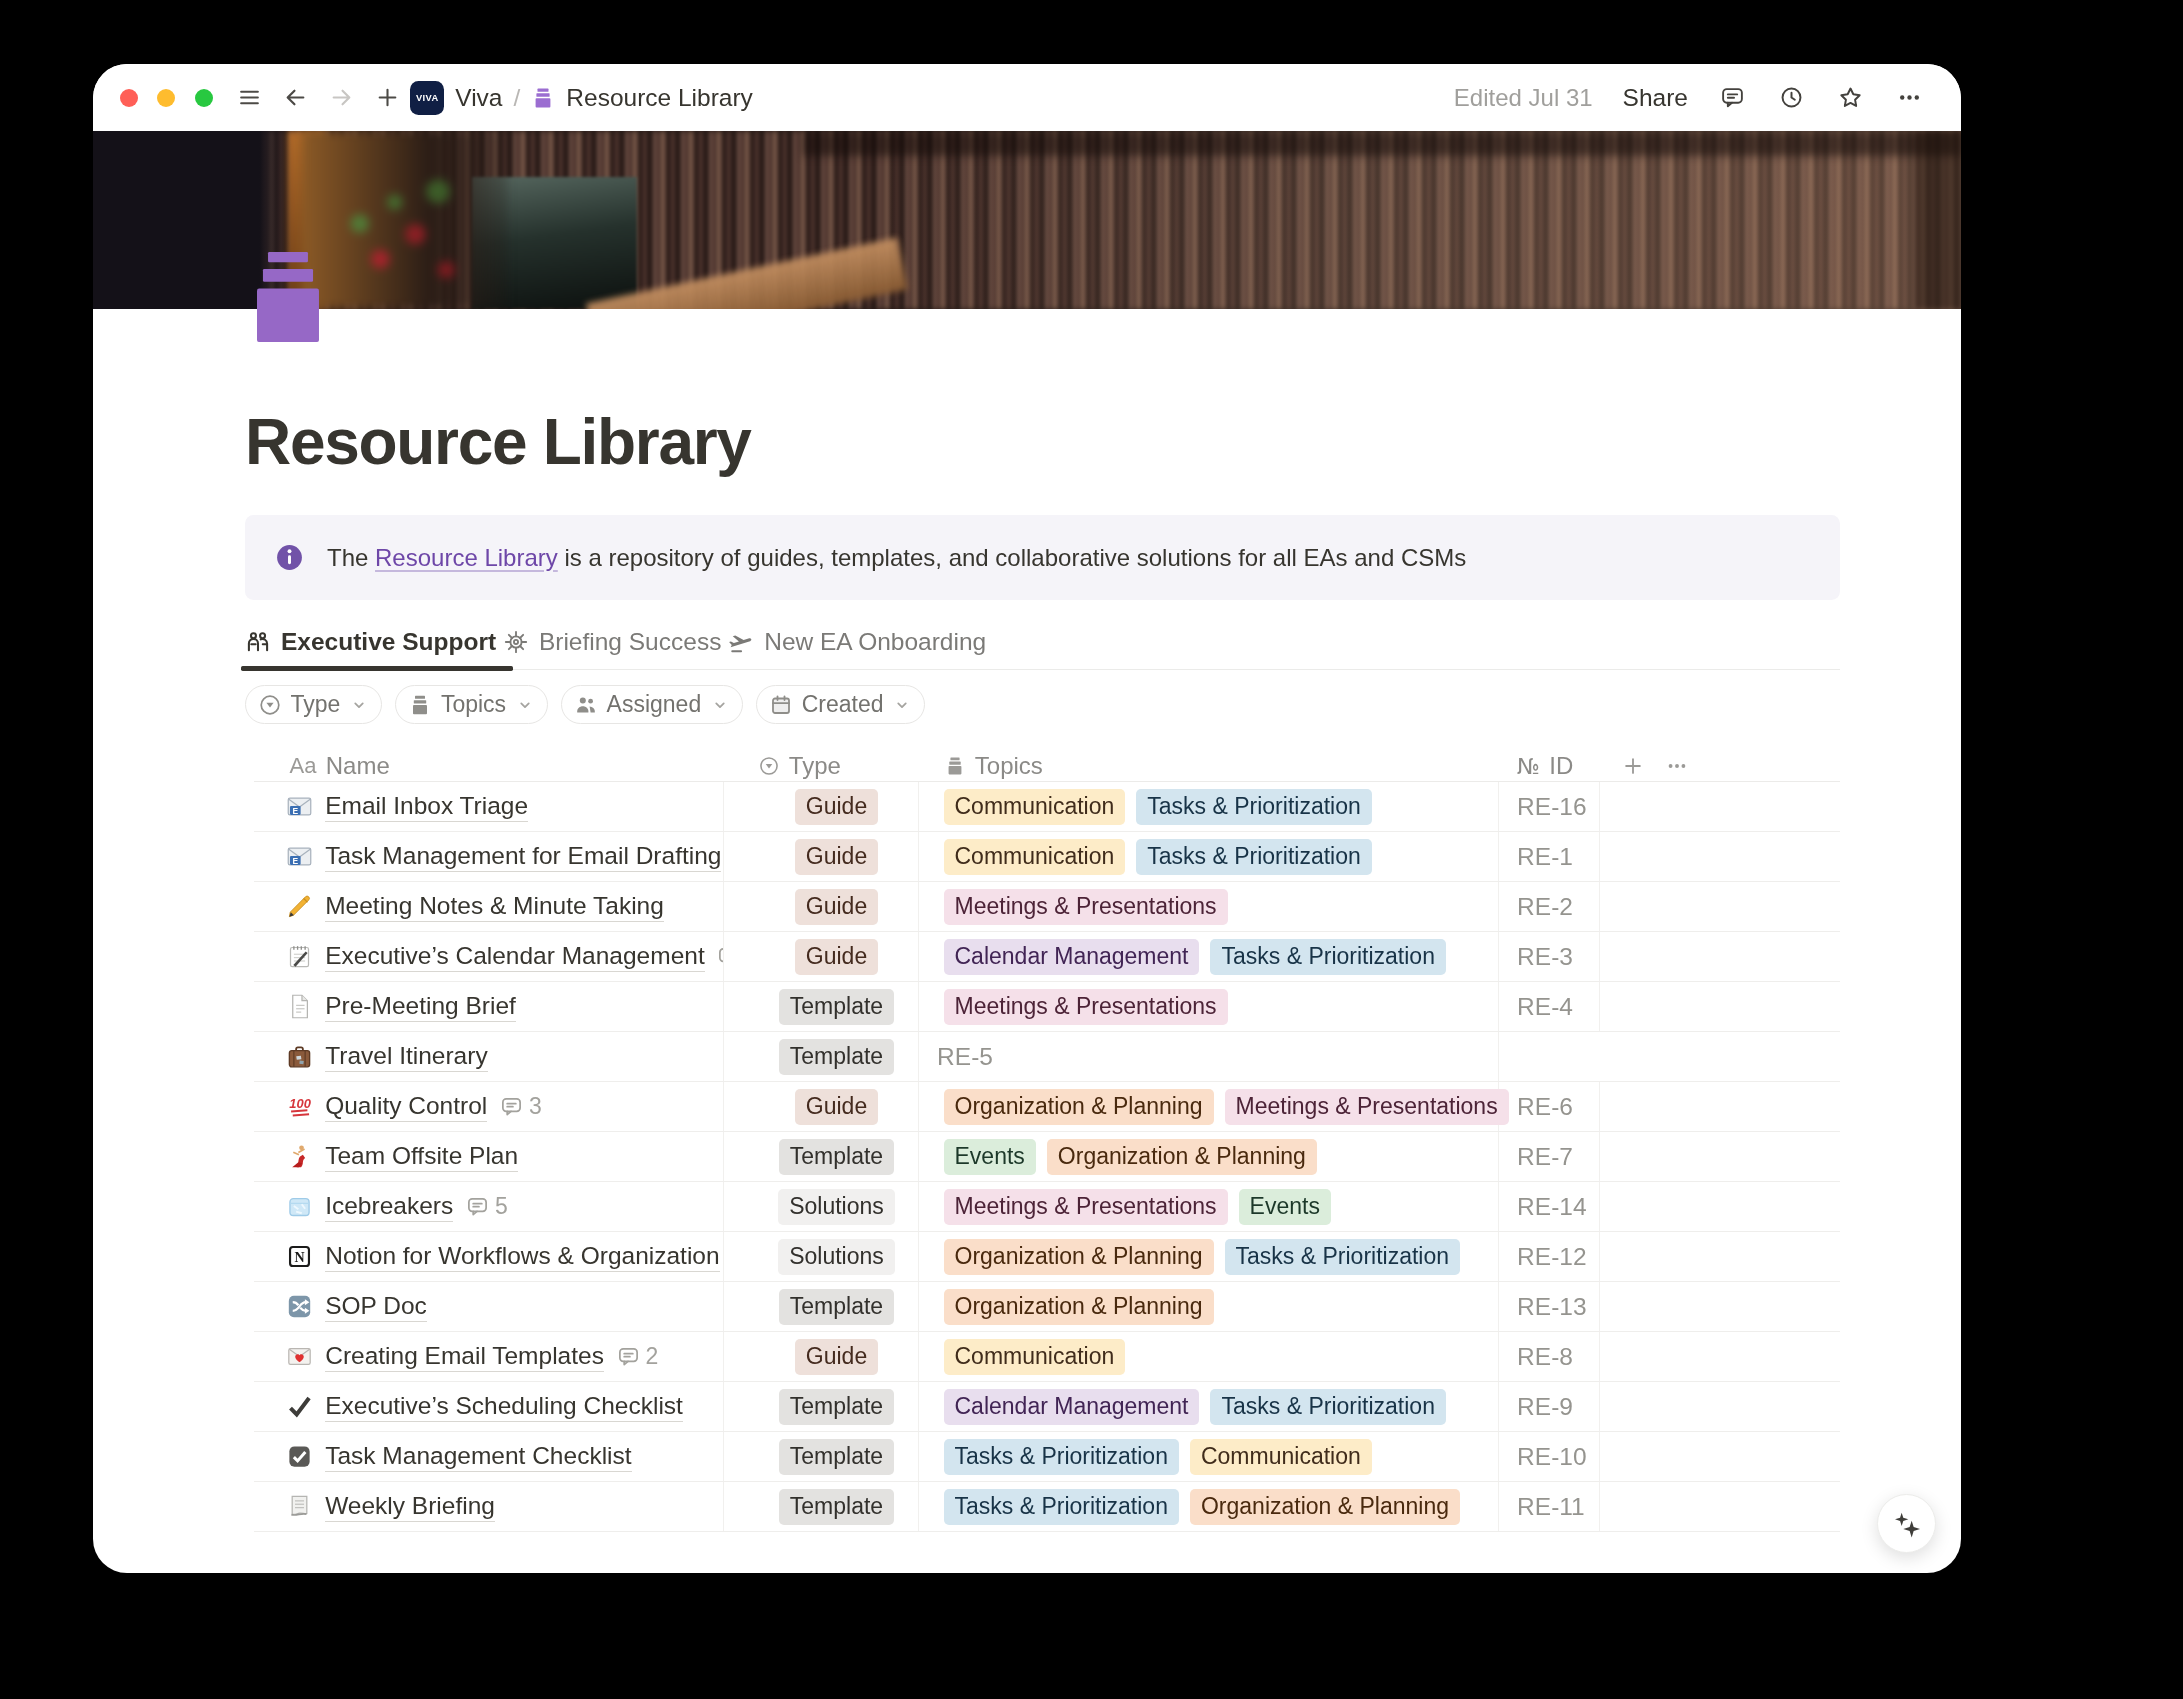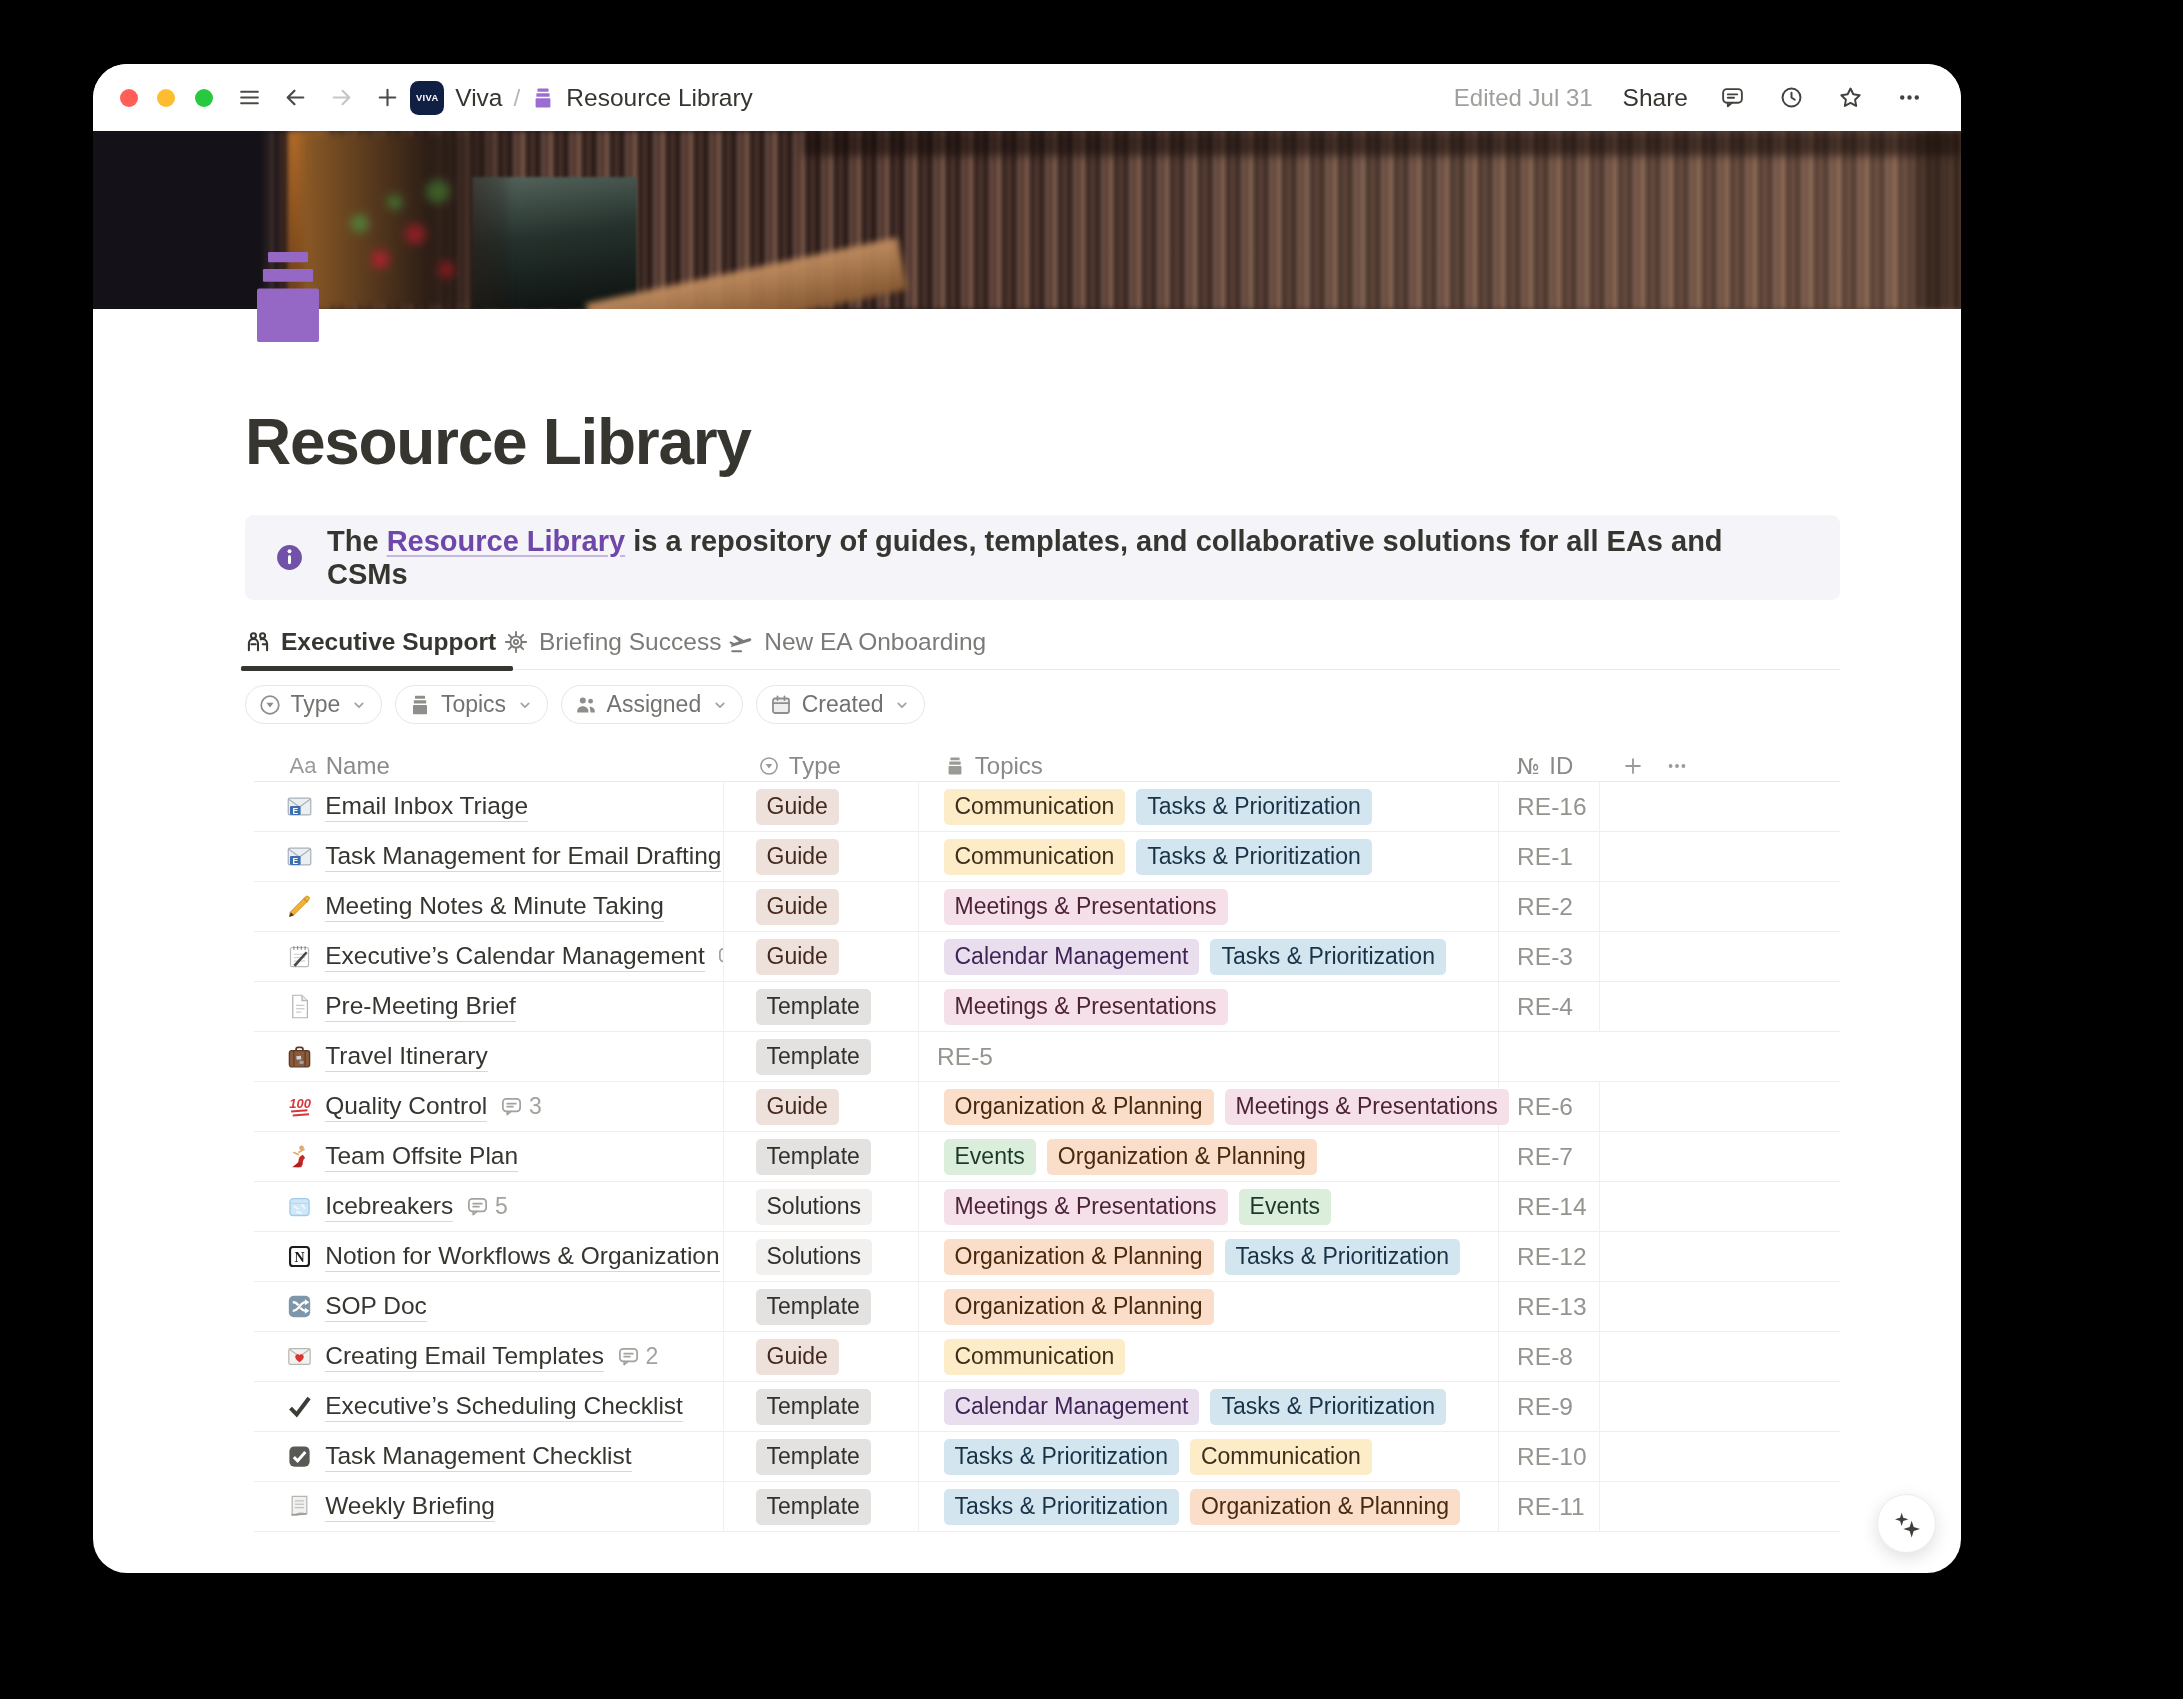--- a/index.html
+++ b/index.html
@@ -56,21 +56,21 @@
   .wood { left: 26.5%; width: 17%; height: 30%; bottom: -8%; transform: rotate(-12deg); filter: blur(3.4px);
     background: linear-gradient(180deg,#c79263,#8a5c33); opacity:.92; }
   .right-edge { right: 0; top: 0; bottom: 0; width: 2.5%; background: rgba(26,14,10,.55); filter: blur(2.5px); }
   
   .page-icon { position: absolute; left: 164px; top: 188px; width: 62px; height: 90px; z-index: 5; }
   .content { padding: 0 121px 0 152px; }
   h1.title { margin-top: 96px; font-size: 64px; font-weight: 700; color: #37352f; letter-spacing: -1.3px; }
   .callout { margin-top: 36px; height: 85px; background: #f5f4f9; border-radius: 8.5px;
     display: flex; align-items: center; gap: 22px; padding: 0 29px; }
   .callout-icon { width: 31px; height: 31px; flex: none; display: flex; }
-  .callout-text { font-size: 29px; color: #37352f; font-weight: bold; }
+  .callout-text { font-size: 24px; color: #37352f; }
   .callout-link { color: #6e47a8; text-decoration: underline; text-decoration-color: rgba(110,71,168,.35); text-underline-offset: 4.2px; }
   
   .tabs { margin-top: 19.4px; display: flex; border-bottom: 1.7px solid #ebebe9; }
   .tab { display: flex; align-items: center; gap: 10px; font-size: 24.5px; color: #7b7a77; padding: 8.5px 6.8px 13.5px 0; position: relative; }
   .tab svg { width: 26px; height: 26px; }
   .tab.active { color: #37352f; font-weight: 700; }
   .tab.active::after { content: ''; position: absolute; left: -4.2px; right: -10px; bottom: -1.7px; height: 5px; background: #37352f; border-radius: 1.7px; }
   
   .filters { margin-top: 15px; display: flex; gap: 13.5px; }
   .chip { height: 39px; border: 1.7px solid #e7e6e4; border-radius: 20px; display: inline-flex; align-items: center; gap: 8.5px;
@@ -87,21 +87,21 @@
   .th-type { padding-left: 34px; }
   .th-topics { padding-left: 25px; }
   .th-id { padding-left: 18.6px; }
   .th-extra { padding-left: 22px; gap: 22px; color: #9b9a97; }
   .aa { font-size: 22px; color: #9b9a97; }
   .numero { font-family: "DejaVu Sans", "Liberation Sans", sans-serif; font-size: 22px; }
   .tbody { border-top: 1.4px solid #eceBe9; }
   .trow { height: 50px; border-bottom: 1.4px solid #efeeec; }
   .cell { height: 100%; display: flex; align-items: center; }
   .c-name { padding-left: 32px; gap: 12.7px; border-right: 1.4px solid #f1f0ee; overflow: hidden; }
-  .c-type { padding-left: 32px; border-right: 1.4px solid #f1f0ee; }
+  .c-type { padding-left: 32px; border-right: 1.4px solid #f1f0ee; justify-content: center; }
   .c-topics { padding-left: 25px; gap: 11px; border-right: 1.4px solid #f1f0ee; }
   .c-id { padding-left: 18.6px; border-right: 1.4px solid #f1f0ee; color: #95948f; font-size: 24.5px; }
   .ricon { width: 27px; height: 27px; flex: none; display: flex; }
   .ricon svg { width: 27px; height: 27px; }
   .rname { font-size: 24.5px; font-weight: 500; color: #37352f; border-bottom: 1.7px solid #d9d7d2; padding-bottom: 1.7px; white-space: nowrap; }
   .cmt { display: flex; align-items: center; gap: 6px; color: #a3a29d; font-size: 23px; flex: none; }
   .cmt svg { width: 23px; height: 23px; }
   .cmt i { font-style: normal; }
   .badge { font-size: 23px; padding: 2.5px 11px 4.2px; border-radius: 5px; white-space: nowrap; line-height: 1.25; }
   

